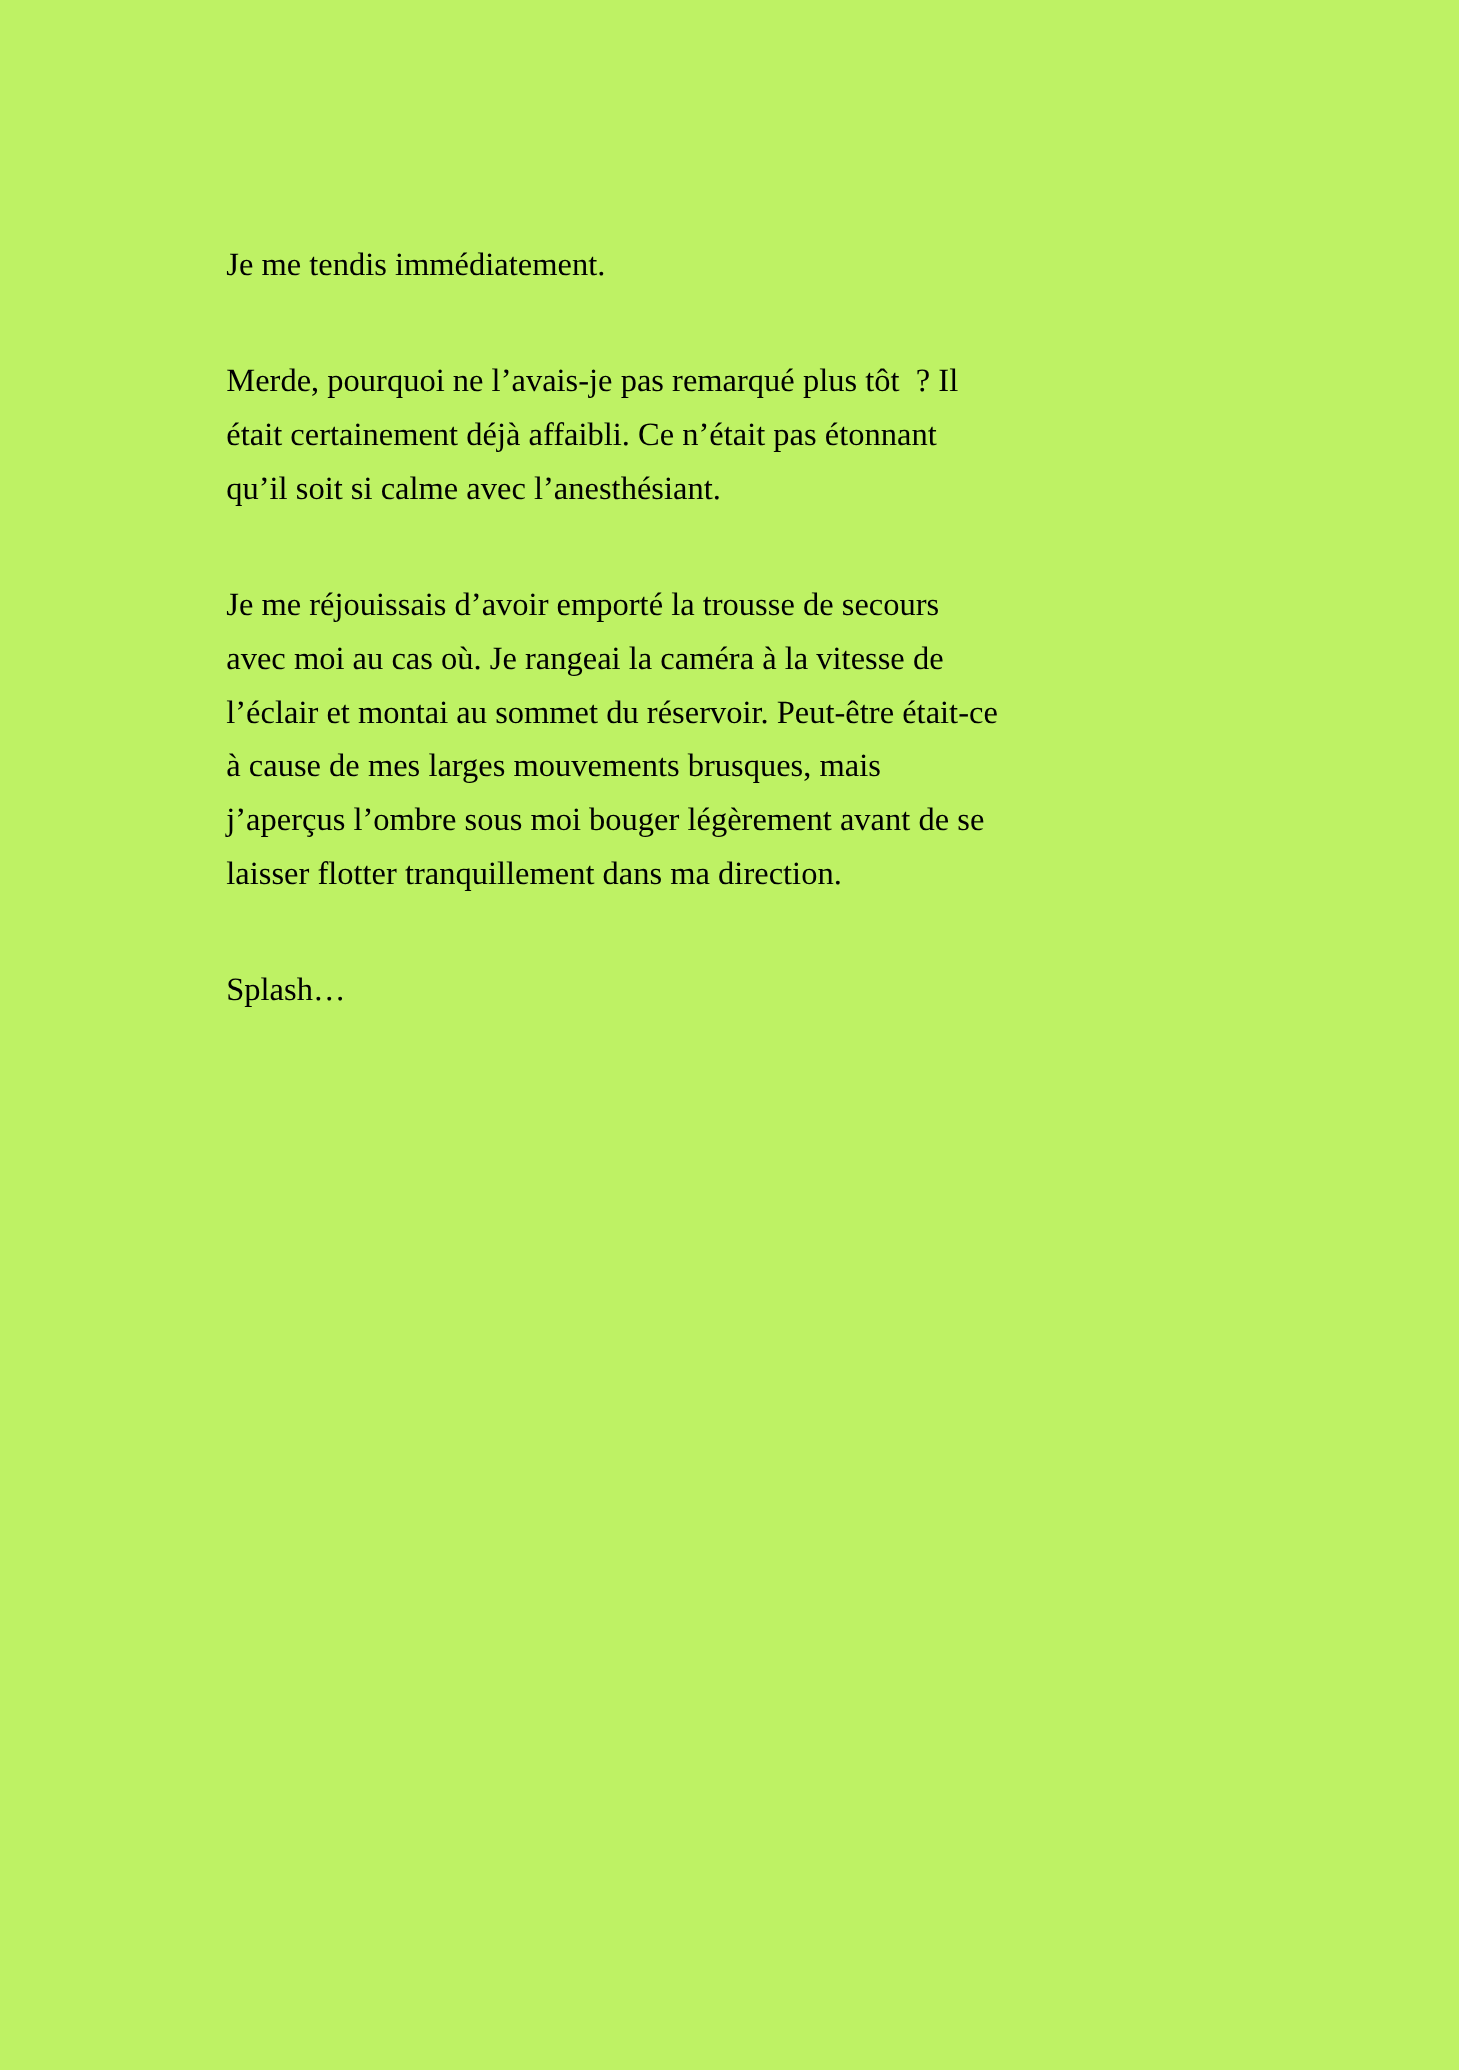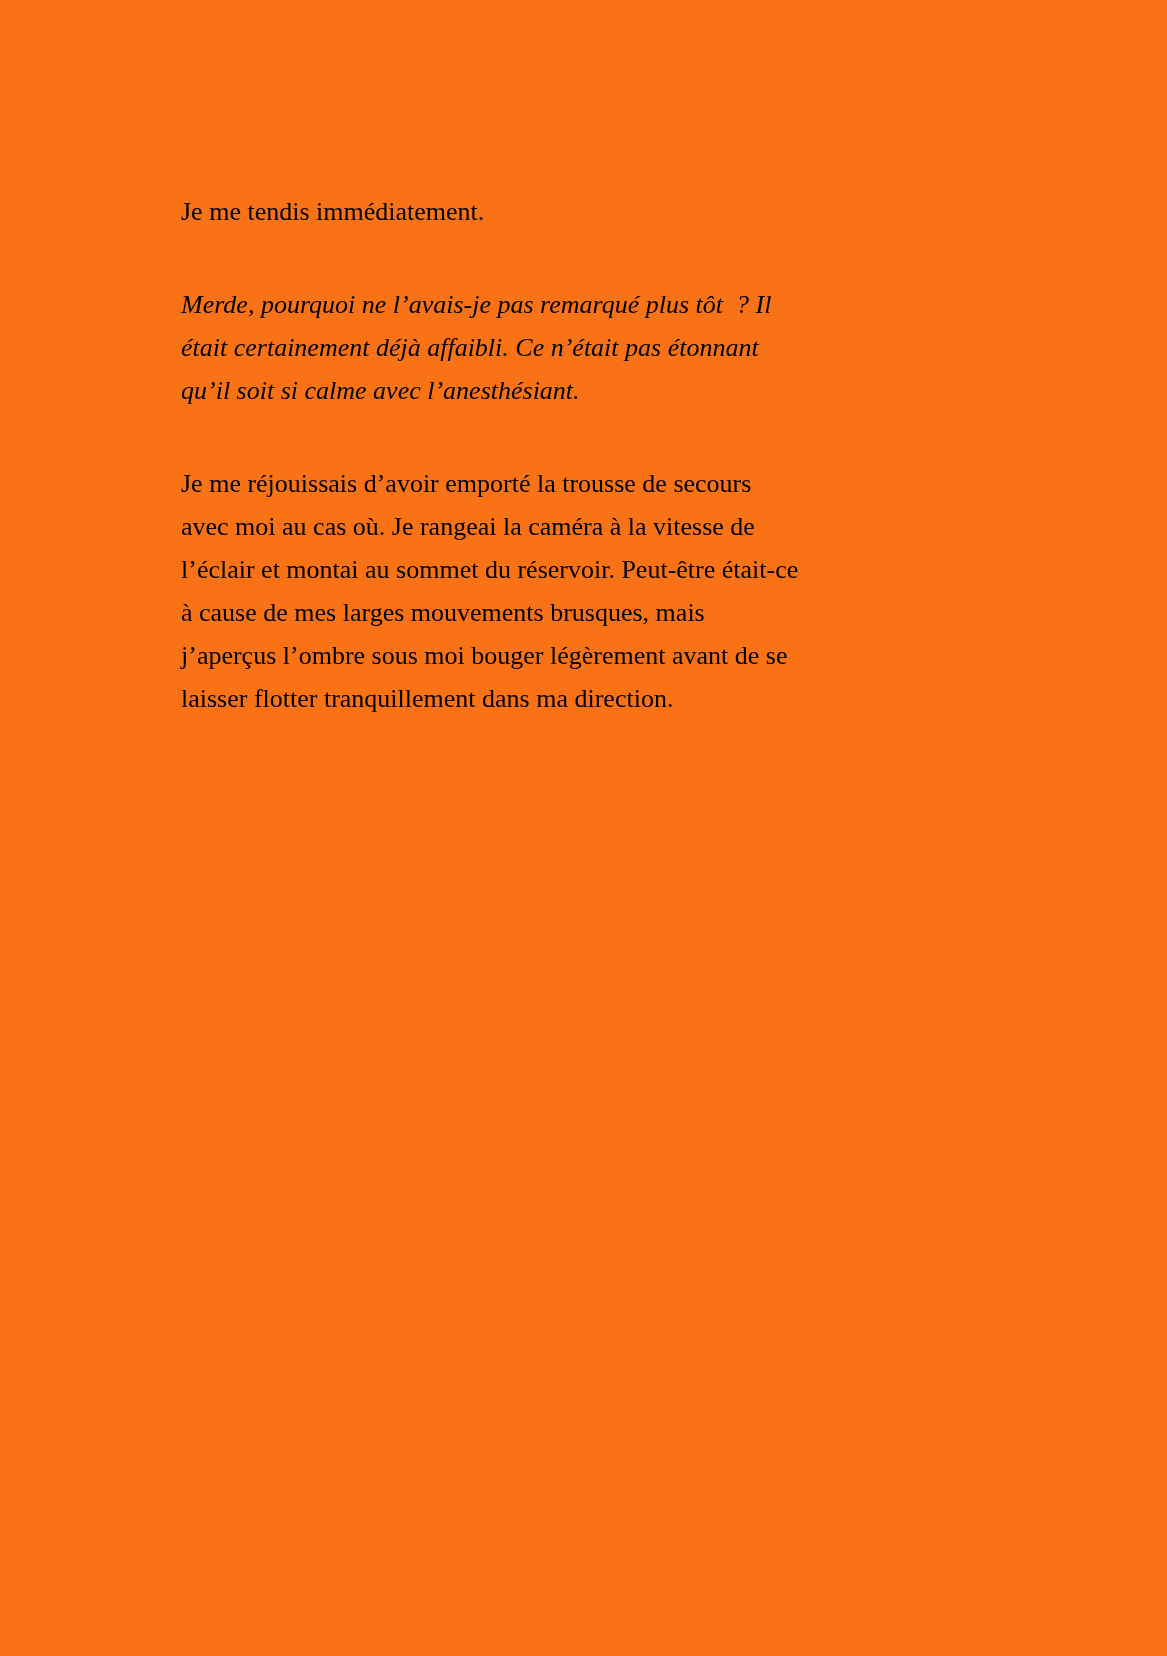--- a/index.html
+++ b/index.html
@@ -5,51 +5,51 @@
   html, body {
     margin: 0;
     padding: 0;
     background: #e8e8e8;
   }
   .page {
     position: relative;
     width: 1167px;
     height: 1656px;
     margin: 0 auto;
-    background: #f97316;
+    background: #bef264;
     overflow: hidden;
     font-family: "Liberation Serif", "DejaVu Serif", serif;
     color: #000000;
   }
   .content {
     position: absolute;
     top: 190px;
     left: 181px;
     width: 810px;
   }
   .para {
     margin: 0 0 50px 0;
     font-size: 26px;
     line-height: 43px;
     white-space: pre-wrap;
     text-align: left;
   }
   .para.italic {
-    font-style: italic;
   }
 </style>
 </head>
 <body>
 
 <div class="page">
   <div class="content">
     <p class="para">Je me tendis immédiatement.</p>
     <p class="para italic">Merde, pourquoi ne l’avais-je pas remarqué plus tôt  ? Il
 était certainement déjà affaibli. Ce n’était pas étonnant
 qu’il soit si calme avec l’anesthésiant.</p>
     <p class="para">Je me réjouissais d’avoir emporté la trousse de secours
 avec moi au cas où. Je rangeai la caméra à la vitesse de
 l’éclair et montai au sommet du réservoir. Peut-être était-ce
 à cause de mes larges mouvements brusques, mais
 j’aperçus l’ombre sous moi bouger légèrement avant de se
 laisser flotter tranquillement dans ma direction.</p>
+    <p class="para italic">Splash…</p>
   </div>
 </div>
 
 </body></html>

